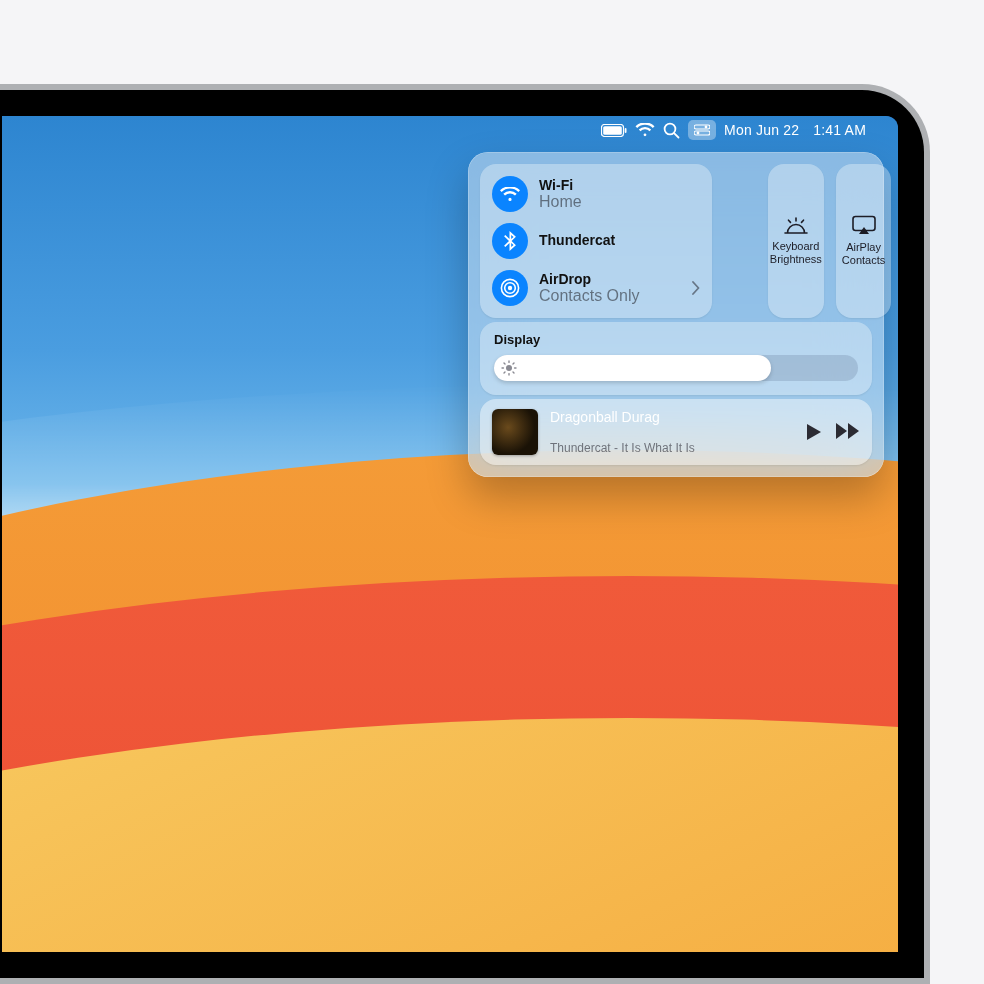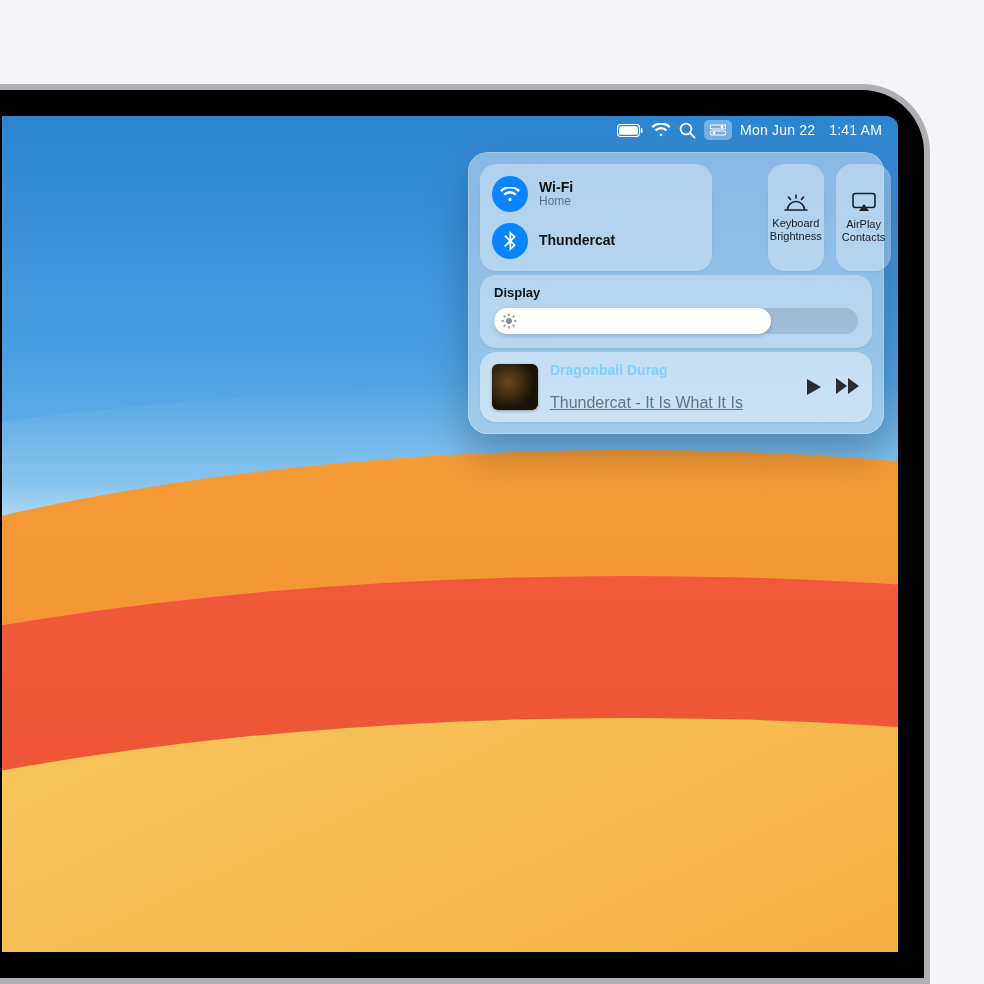--- a/index.html
+++ b/index.html
@@ -55,21 +55,21 @@
     border-radius:50% / 40%;
     mix-blend-mode: screen;
     opacity:.55;
   }
 
   
   .menubar {
     position: absolute; top: 0; left: 0; right: 0; height: 28px;
     display: flex; align-items: center; justify-content: flex-end;
     gap: 8px;
-    padding: 0 16px;
+    padding: 0 32px;
     color: #fff;
     font-size: 14px;
     font-weight: 500;
   }
   .menubar .mi { display: flex; align-items: center; }
   .cc-pill {
     width: 28px; height: 20px; border-radius: 5px;
     background: rgba(255,255,255,.35);
     display: flex; align-items: center; justify-content: center;
   }
@@ -105,21 +105,21 @@
   }
   .conn-icon {
     width: 36px; height: 36px; border-radius: 50%;
     background: #0a84ff;
     display: flex; align-items: center; justify-content: center;
     color:#fff;
     flex-shrink:0;
   }
   .conn-text { display:flex; flex-direction:column; line-height:1.1; }
   .conn-title { font-size:14px; font-weight:600; color:#111; }
-  .conn-sub { font-size:12px; color:rgba(30,30,35,.55); margin-top:0;}
+  .conn-sub { font-size:16px; color:rgba(30,30,35,.55); margin-top:0;}
   .right-col { flex:1; display:flex; flex-direction:column; gap:12px; }
   .dnd-tile {
     height: 68px; padding: 0 14px;
     display:flex; align-items:center; gap:11px; cursor:pointer;
   }
   .dnd-icon {
     width:36px; height:36px; border-radius:50%;
     background: rgba(60,60,80,.18);
     display:flex; align-items:center; justify-content:center;
     color:#3a3a45;
@@ -163,22 +163,22 @@
     display:flex; align-items:center; gap:12px;
     background: rgba(255,255,255,.45);
   }
   .art {
     width:46px; height:46px; border-radius:6px;
     background: radial-gradient(circle at 35% 40%, #6a4a1c, #1a1206 65%);
     box-shadow: 0 1px 3px rgba(0,0,0,.3);
     flex-shrink:0;
   }
   .media-text { flex:1; min-width:0; }
-  .track { font-size:14px; font-weight:700; color:#7dd3fc;}
-  .artist { font-size:16px; color:rgba(40,40,50,.6); margin-top:16px;text-decoration:underline;}
+  .track { font-size:14px; font-weight:400; color:#ffffff;}
+  .artist { font-size:12px; color:rgba(40,40,50,.6); margin-top:16px;}
   .media-ctrl { display:flex; gap:14px; color:#2b2b33; }
   .media-ctrl .btn { cursor:pointer; }
 
   .chev { margin-left:auto; color:rgba(40,40,50,.55); padding-right:2px;}
 </style>
 </head>
 <body>
 
 <div class="frame">
   <div class="frame-inner">
@@ -243,20 +243,38 @@
               </div>
             </div>
             <div class="conn-item">
               <div class="conn-icon">
                 <svg width="12" height="20" viewBox="0 0 12 20">
                     <path d="M5.5 0v8.1L1.3 4 .1 5.2 5 10 .1 14.8 1.3 16l4.2-4.1V20l6.4-5.8L7.6 10l4.3-4.2L5.5 0zm1.7 3.9l2.3 2L7.2 8V3.9zm0 12.2V12l2.3 2.1-2.3 2z" fill="#fff"></path>
                   </svg>
               </div>
               <div class="conn-text">
                 <span class="conn-title">Thundercat</span>
+              </div>
+            </div>
+            <div class="conn-item">
+              <div class="conn-icon">
+                <svg width="22" height="22" viewBox="0 0 22 22" fill="none">
+                  <circle cx="11" cy="11" r="2.2" fill="#fff"></circle>
+                  <circle cx="11" cy="11" r="5.3" stroke="#fff" stroke-width="1.6"></circle>
+                  <circle cx="11" cy="11" r="8.6" stroke="#fff" stroke-width="1.6"></circle>
+                </svg>
+              </div>
+              <div class="conn-text">
+                <span class="conn-title">AirDrop</span>
+                <span class="conn-sub">Contacts Only</span>
+              </div>
+              <div class="chev">
+                <svg width="8" height="14" viewBox="0 0 8 14">
+                    <path d="M1 1l5.5 6L1 13" stroke="currentColor" stroke-width="1.8" fill="none" stroke-linecap="round" stroke-linejoin="round"></path>
+                  </svg>
               </div>
             </div>
           </div>
 
           <div class="right-col">
             <div class="small-row">
               <div class="tile small-tile">
                 <div>
                   <svg width="26" height="18" viewBox="0 0 26 18">
                       <path d="M13 2v3M5.5 4.2l2 2.2M20.5 4.2l-2 2.2M2 17h22M4.5 17a8.5 8.5 0 0117 0" stroke="currentColor" stroke-width="1.6" fill="none" stroke-linecap="round"></path>

